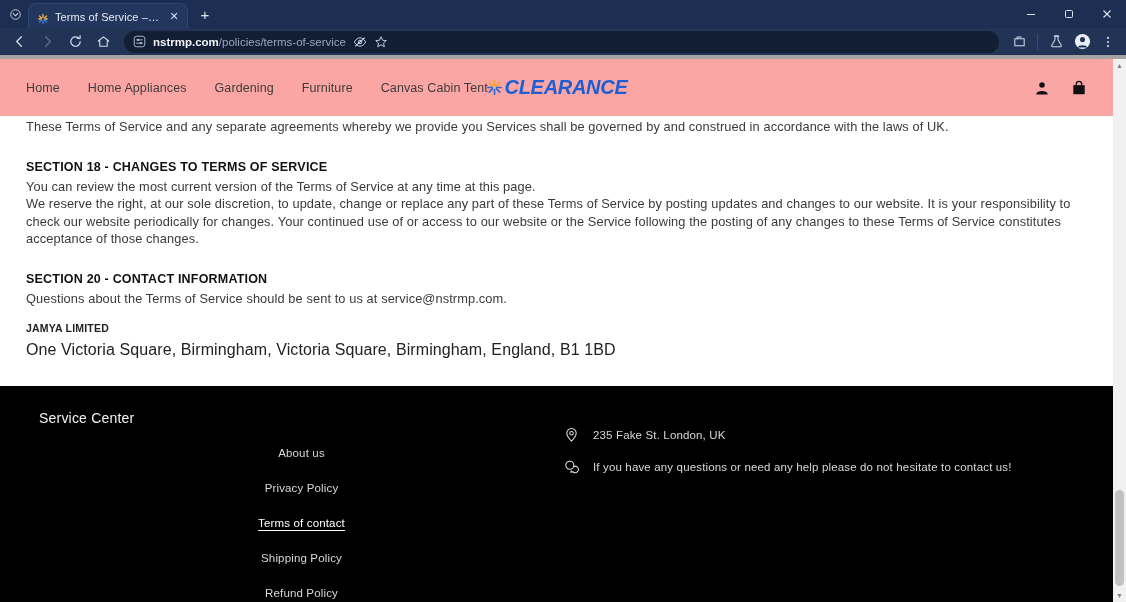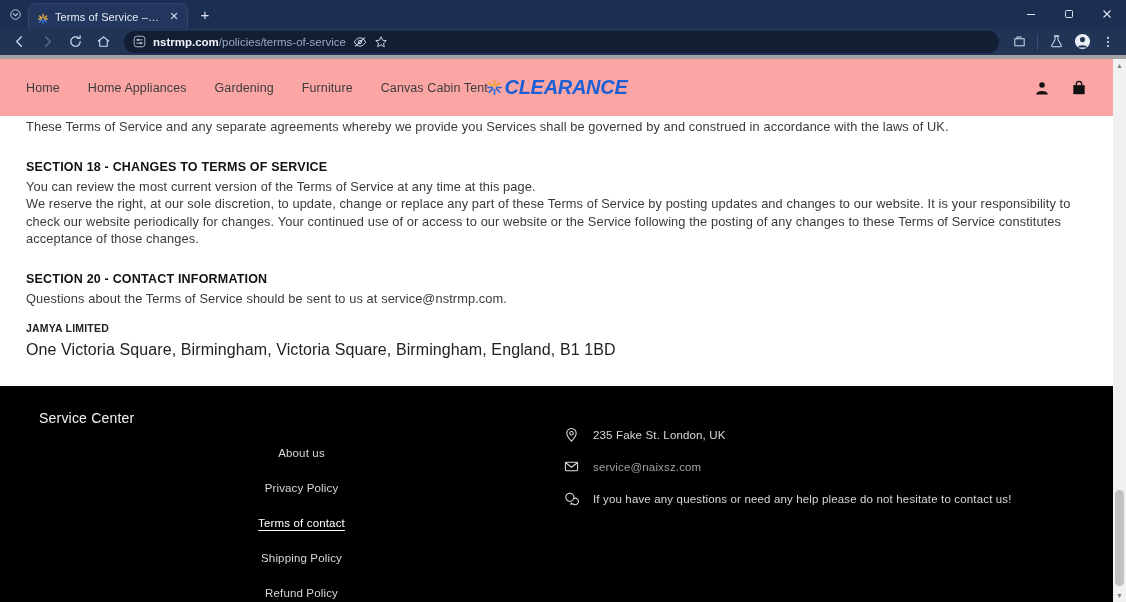--- a/index.html
+++ b/index.html
@@ -353,29 +353,20 @@
                   <svg width="15" height="15" viewBox="0 0 16 16">
                     <path d="M8 15 C8 15 13 9.8 13 6.6 A5 5 0 0 0 3 6.6 C3 9.8 8 15 8 15 Z" fill="none" stroke="#e0e0e0" stroke-width="1.1"></path>
                     <circle cx="8" cy="6.6" r="1.9" fill="none" stroke="#e0e0e0" stroke-width="1.1"></circle>
                   </svg>
                 </span>
                 <span class="ctext">235 Fake St. London, UK</span>
               </li>
               <li>
                 <span class="cicon">
                   <svg width="15" height="15" viewBox="0 0 16 16">
-                    <rect x="1.5" y="3.5" width="13" height="9" rx="1" fill="none" stroke="#e0e0e0" stroke-width="1.1"></rect>
-                    <path d="M1.8 4 L8 8.8 L14.2 4" fill="none" stroke="#e0e0e0" stroke-width="1.1"></path>
-                  </svg>
-                </span>
-                <span class="ctext muted">service@naixsz.com</span>
-              </li>
-              <li>
-                <span class="cicon">
-                  <svg width="15" height="15" viewBox="0 0 16 16">
                     <circle cx="6.2" cy="6.6" r="4.3" fill="none" stroke="#e0e0e0" stroke-width="1.1"></circle>
                     <path d="M10.2 8.2 A3.4 3.4 0 1 1 9.6 13.6 L7.2 14.2 L8 12.1" fill="none" stroke="#e0e0e0" stroke-width="1.1" stroke-linejoin="round"></path>
                   </svg>
                 </span>
                 <span class="ctext">If you have any questions or need any help please do not hesitate to contact us!</span>
               </li>
             </ul>
           </div>
         </div>
 

